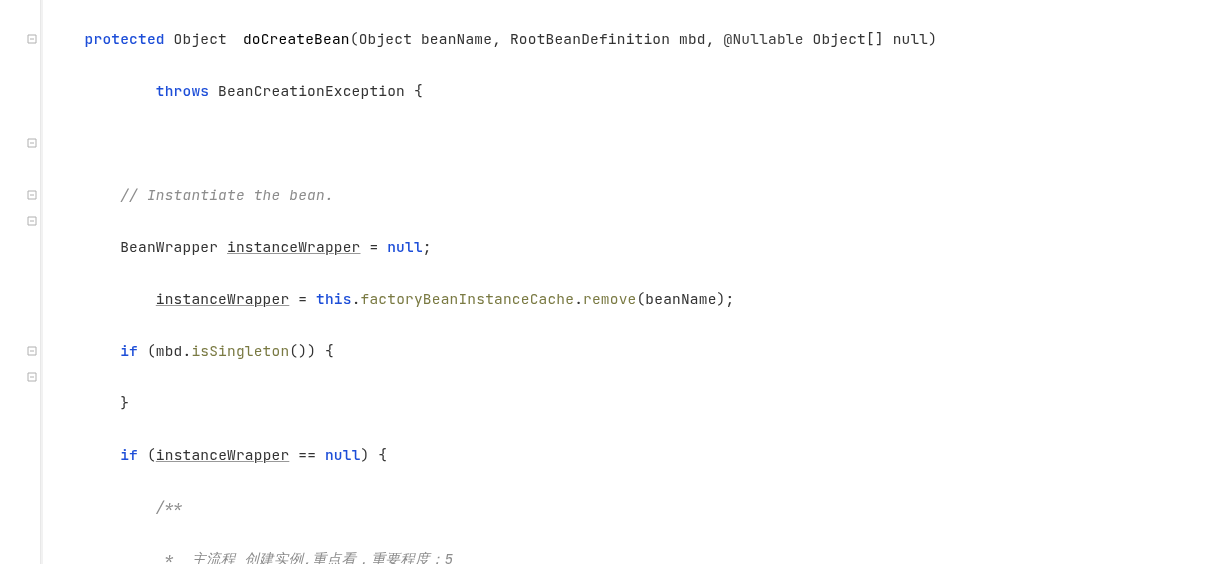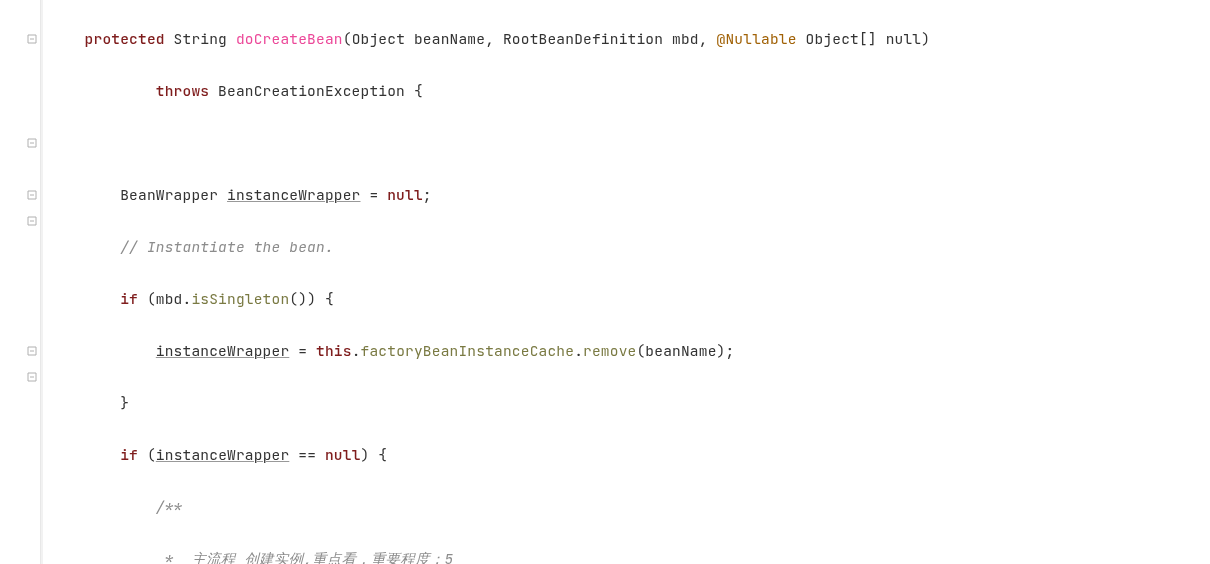--- a/index.html
+++ b/index.html
@@ -30,25 +30,25 @@
       background: linear-gradient(to bottom, rgba(0,0,0,0.05), rgba(0,0,0,0.05));
       flex-shrink: 0;
       border-left: 1px solid rgba(0,0,0,0.04);
     }
     .code {
       flex: 1;
       padding-left: 6px;
       white-space: pre;
     }
     .line { height: 26px; }
-    .kw { color: #7f1d1d; font-weight: 500; }
+    .kw { color: #1d4ed8; font-weight: 500; }
     .method { color: #7A7A43; }
-    .methodDecl { color: #ec4899; }
+    .methodDecl { color: #000000; margin-left: 7px; }
     .comment { color: #8C8C8C; font-style: italic; }
-    .anno { color: #a16207; }
+    .anno { color: #404040; }
     .ul { text-decoration: underline; text-decoration-color: rgba(0,0,0,0.4); text-decoration-thickness:1px; }
   </style>
 </head>
 <body>
 
 <div class="gutter">
   <div></div>
   <div>
       <svg width="12" height="12" viewBox="0 0 12 12">
         <path d="M2 2h8v8H2z" fill="none" stroke="#b0b0b0" stroke-width="1"></path>
@@ -97,27 +97,27 @@
   <div></div>
   <div></div>
   <div></div>
   <div></div>
   <div></div>
 </div>
 
 <div class="vbar"></div>
 
 <div class="code">
-<div class="line">    <span class="kw">protected</span><span> String </span><span class="methodDecl">doCreateBean</span><span>(Object beanName, RootBeanDefinition mbd, </span><span class="anno">@Nullable</span><span> Object[] null)</span></div>
+<div class="line">    <span class="kw">protected</span><span> Object </span><span class="methodDecl">doCreateBean</span><span>(Object beanName, RootBeanDefinition mbd, </span><span class="anno">@Nullable</span><span> Object[] null)</span></div>
 <div class="line">            <span class="kw">throws</span><span> BeanCreationException {</span></div>
 <div class="line"><span></span></div>
+<div class="line">        <span class="comment">// Instantiate the bean.</span></div>
 <div class="line">        <span>BeanWrapper </span><span class="ul">instanceWrapper</span><span> = </span><span class="kw">null</span><span>;</span></div>
-<div class="line">        <span class="comment">// Instantiate the bean.</span></div>
+<div class="line">            <span class="ul">instanceWrapper</span><span> = </span><span class="kw">this</span><span>.</span><span class="method">factoryBeanInstanceCache</span><span>.</span><span class="method">remove</span><span>(beanName);</span></div>
 <div class="line">        <span class="kw">if</span><span> (mbd.</span><span class="method">isSingleton</span><span>()) {</span></div>
-<div class="line">            <span class="ul">instanceWrapper</span><span> = </span><span class="kw">this</span><span>.</span><span class="method">factoryBeanInstanceCache</span><span>.</span><span class="method">remove</span><span>(beanName);</span></div>
 <div class="line">        <span>}</span></div>
 <div class="line">        <span class="kw">if</span><span> (</span><span class="ul">instanceWrapper</span><span> == </span><span class="kw">null</span><span>) {</span></div>
 <div class="line">            <span class="comment">/**</span></div>
 <div class="line">            <span class="comment"> *  主流程 创建实例,重点看，重要程度：5</span></div>
 
 
 
 
 
 

